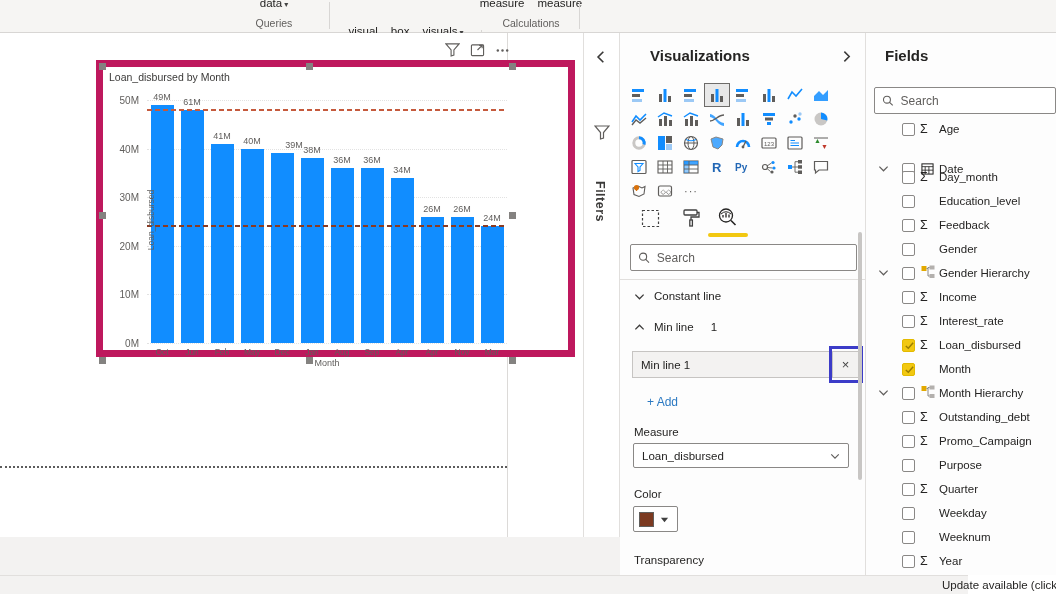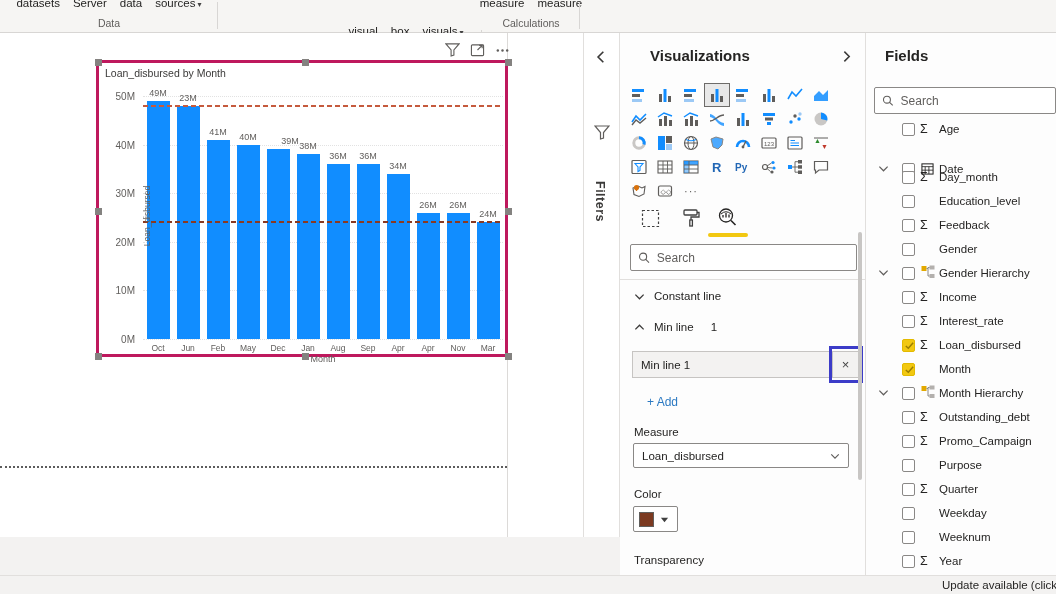--- a/index.html
+++ b/index.html
@@ -16,21 +16,21 @@
   .rb-caption { position:absolute; bottom:3px; left:0; right:0; text-align:center; font-size:10.5px; color:#605e5c; }
   .rb-sep { position:absolute; top:2px; height:27px; width:1px; background:#d8d6d4; }
 
   
   #canvas { left:0; top:33px; width:583px; height:542px; background:#ffffff; }
   #page-edge { left:507px; top:33px; width:1px; height:504px; background:#dcdad8; }
   #dotted-guide { left:0; top:466px; width:507px; height:0; border-top:2px dotted #5c5c5c; }
   #canvas-bottom-strip { left:0; top:537px; width:620px; height:38px; background:#f3f2f1; }
 
   
-  #visual { left:96px; top:60px; width:412px; height:297px; border:3px solid #be185d; background:#fff; }
+  #visual { left:96px; top:60px; width:479px; height:297px; border:7px solid #be185d; background:#fff; }
   .handle { position:absolute; width:7px; height:7px; background:#848280; }
   #vheader { left:425px; top:41px; width:85px; height:18px; display:flex; gap:10px; align-items:center; justify-content:flex-end; color:#605e5c; }
   #vheader svg { cursor:pointer; }
 
   #chart-title { position:absolute; left:6px; top:4px; font-size:10.5px; color:#3b3a39; }
   #plot { position:absolute; left:44px; top:33px; width:360px; height:243px; }
   .gridline { position:absolute; left:0; width:100%; height:0; border-top:1px dotted #e2e2e2; }
   .ytick { position:absolute; right:368px; width:30px; text-align:right; font-size:10px; color:#605e5c; }
   #y-title { position:absolute; left:-36px; top:115px; transform:rotate(-90deg); transform-origin:center; font-size:8.5px; color:#605e5c; width:80px; text-align:center; }
   .bar { position:absolute; background:#118DFF; cursor:pointer; }
@@ -78,36 +78,33 @@
   
   .frow { position:absolute; left:866px; width:190px; height:24px; display:flex; align-items:center; font-size:11.5px; color:#252423; cursor:pointer; }
   .frow .fchev { position:absolute; left:12px; }
   .fcheck { position:absolute; left:36px; width:13px; height:13px; border:1px solid #8a8886; border-radius:2px; background:#fff; cursor:pointer; }
   .fcheck.on { background:#F2C811; border-color:#e3ba00; }
   .ficon { position:absolute; left:54px; width:15px; text-align:center; }
   .fsigma { position:absolute; left:54px; font-size:12.5px; color:#252423; }
   .flabel { position:absolute; left:73px; }
 
   
-  #status-bar { left:0; top:575px; width:1056px; height:19px; background:#f3f2f1; border-top:1px solid #e1dfdd; }
+  #status-bar { left:0; top:575px; width:968px; height:19px; background:#f3f2f1; border-top:1px solid #e1dfdd; }
   #update-text { position:absolute; left:942px; top:3px; font-size:11.5px; color:#252423; white-space:nowrap; cursor:pointer; }
 </style>
 </head>
 <body>
 
 <div id="ribbon" class="abs">
-    <div class="rb-group" style="left: 0px; width: 218px;">
+    <div class="rb-group" style="left: 218px; width: 112px;">
       <div class="rb-items">
-        <span class="rb-item">datasets</span>
-        <span class="rb-item">Server</span>
-        <span class="rb-item">data</span>
-        <span class="rb-item">sources<span class="rb-caret">▾</span></span>
+        <span class="rb-item">data<span class="rb-caret">▾</span></span>
       </div>
-    <div class="rb-caption">Data</div>
-    <div class="rb-sep" style="left:217px"></div>
+    <div class="rb-caption">Queries</div>
+    <div class="rb-sep" style="left:111px"></div>
     </div>
     <div class="rb-group" style="left: 330px; width: 152px; margin-top: 28px;">
       <div class="rb-items">
         <span class="rb-item">visual</span>
         <span class="rb-item">box</span>
         <span class="rb-item">visuals<span class="rb-caret">▾</span></span>
       </div>
     <div class="rb-caption">Insert</div>
     <div class="rb-sep" style="left:151px"></div>
     </div>
@@ -153,21 +150,21 @@
       <div class="gridline" style="top:97.20000000000002px"></div>
       <div class="ytick" style="top:92.20000000000002px">30M</div>
       <div class="gridline" style="top:48.599999999999994px"></div>
       <div class="ytick" style="top:43.599999999999994px">40M</div>
       <div class="gridline" style="top:0px"></div>
       <div class="ytick" style="top:-5px">50M</div>
       <div class="bar" style="left:3.5px;top:4.860000000000014px;width:23px;height:238.14px;background:#118DFF"></div>
       <div class="bar-label" style="left:0px;top:-8.139999999999986px">49M</div>
       <div class="xtick" style="left:0px">Oct</div>
       <div class="bar" style="left:33.5px;top:9.719999999999999px;width:23px;height:233.28px;background:#118DFF"></div>
-      <div class="bar-label" style="left:30px;top:-3.280000000000001px">23M</div>
+      <div class="bar-label" style="left:30px;top:-3.280000000000001px">61M</div>
       <div class="xtick" style="left:30px">Jun</div>
       <div class="bar" style="left:63.5px;top:43.74000000000001px;width:23px;height:199.26px;background:#118DFF"></div>
       <div class="bar-label" style="left:60px;top:30.74000000000001px">41M</div>
       <div class="xtick" style="left:60px">Feb</div>
       <div class="bar" style="left:93.5px;top:48.599999999999994px;width:23px;height:194.4px;background:#118DFF"></div>
       <div class="bar-label" style="left:90px;top:35.599999999999994px">40M</div>
       <div class="xtick" style="left:90px">May</div>
       <div class="bar" style="left:123.5px;top:53.45999999999998px;width:23px;height:189.54000000000002px;background:#118DFF"></div>
       <div class="bar-label" style="left:132px;top:40.45999999999998px">39M</div>
       <div class="xtick" style="left:120px">Dec</div>

